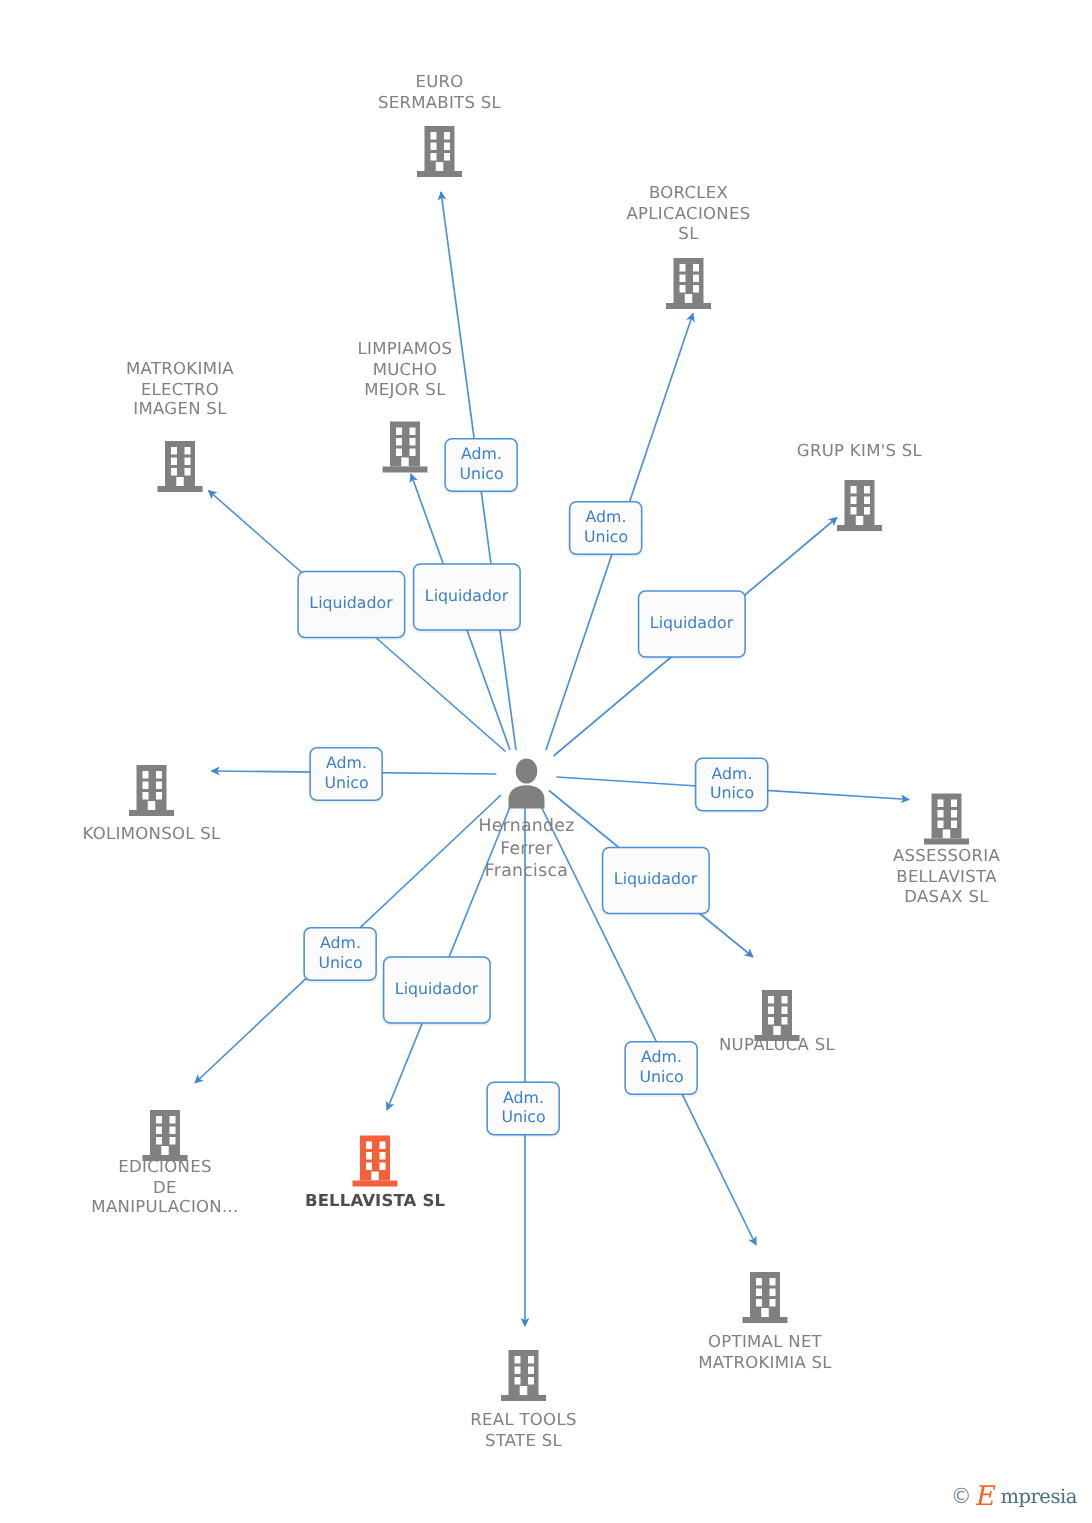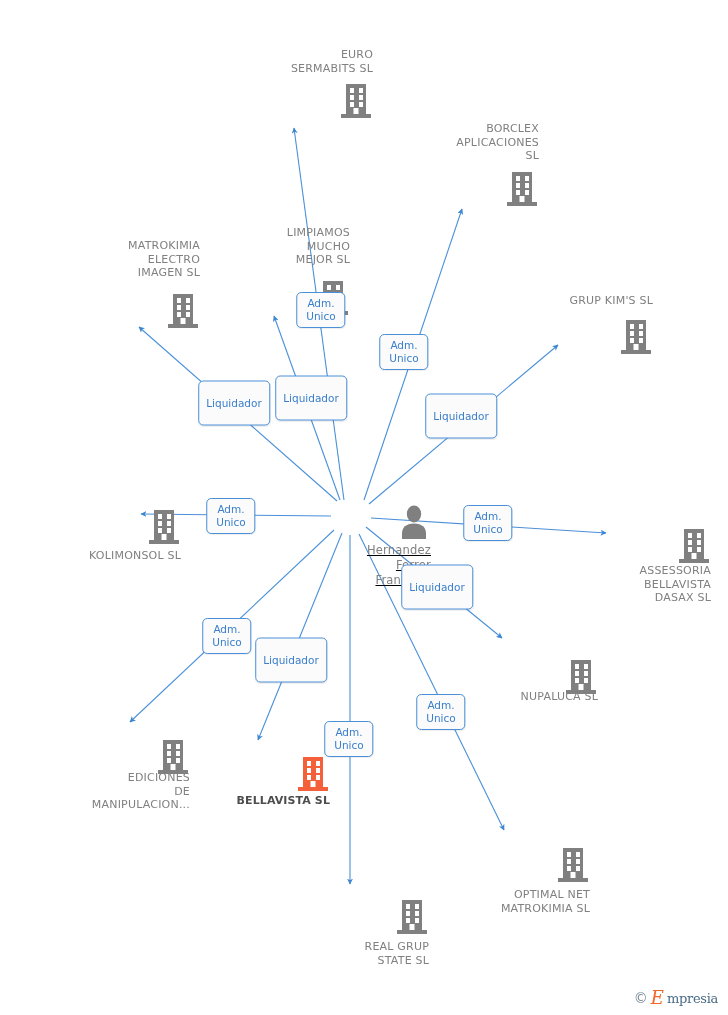--- a/index.html
+++ b/index.html
@@ -21,21 +21,21 @@
   #edge-layer {
     position: absolute;
     left: 0;
     top: 0;
     width: 728px;
     height: 1015px;
   }
   .node {
     position: absolute;
     transform: translate(-50%, 0);
-    text-align: right;
+    text-align: center;
     width: 160px;
   }
   .node-label {
     font-size: 11px;
     line-height: 13.5px;
     color: #808080;
     letter-spacing: 0.2px;
     white-space: pre-line;
   }
   .node-label.center {
@@ -320,30 +320,30 @@
             <rect x="20" y="6" width="4" height="5" fill="#ffffff"></rect>
             <rect x="11" y="13" width="4" height="5" fill="#ffffff"></rect>
             <rect x="20" y="13" width="4" height="5" fill="#ffffff"></rect>
             <rect x="11" y="20" width="4" height="5" fill="#ffffff"></rect>
             <rect x="20" y="20" width="4" height="5" fill="#ffffff"></rect>
             <rect x="14.5" y="26" width="5" height="6" fill="#ffffff"></rect>
             <rect x="2" y="32" width="30" height="4" fill="#808080"></rect>
           </svg></span>
       </div>
       <div class="node" style="left: 349px; top: 940px;">
-        <div class="node-label">REAL GRUP
+        <div class="node-label">REAL TOOLS
 STATE SL</div>
       </div>
       <div class="node" style="left: 351px; top: 503px;">
         <span class="icon-wrap"><svg width="34" height="38" viewBox="0 0 34 38">
             <ellipse cx="17" cy="11" rx="7.2" ry="8.4" fill="#808080"></ellipse>
             <path d="M17 20.5 c-8.2 0 -12 4.4 -12 9.6 V36 h24 v-5.9 c0 -5.2 -3.8 -9.6 -12 -9.6 z" fill="#808080"></path>
           </svg></span>
       </div>
-      <div class="node" style="left: 351px; top: 543px; text-decoration: underline;">
+      <div class="node" style="left: 351px; top: 543px;">
         <div class="node-label center">Hernandez
 Ferrer
 Francisca</div>
       </div>
     </div>
   <div id="edge-labels-group">
       <div class="edge-label two-line" style="left: 321px; top: 310px;">Adm.
 Unico</div>
       <div class="edge-label two-line" style="left: 404px; top: 352px;">Adm.
 Unico</div>

